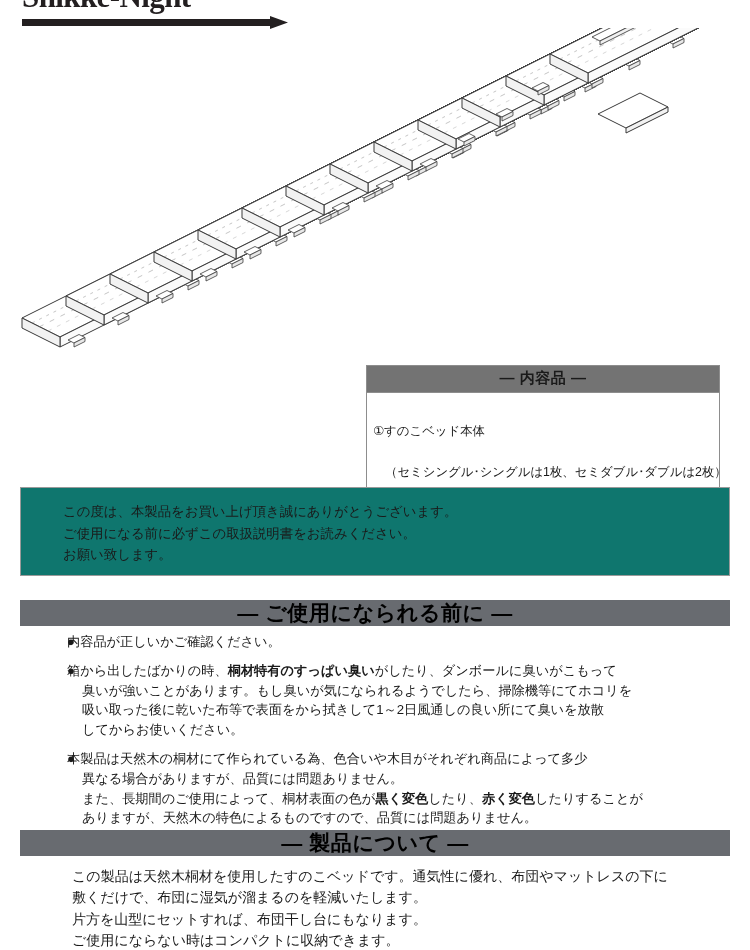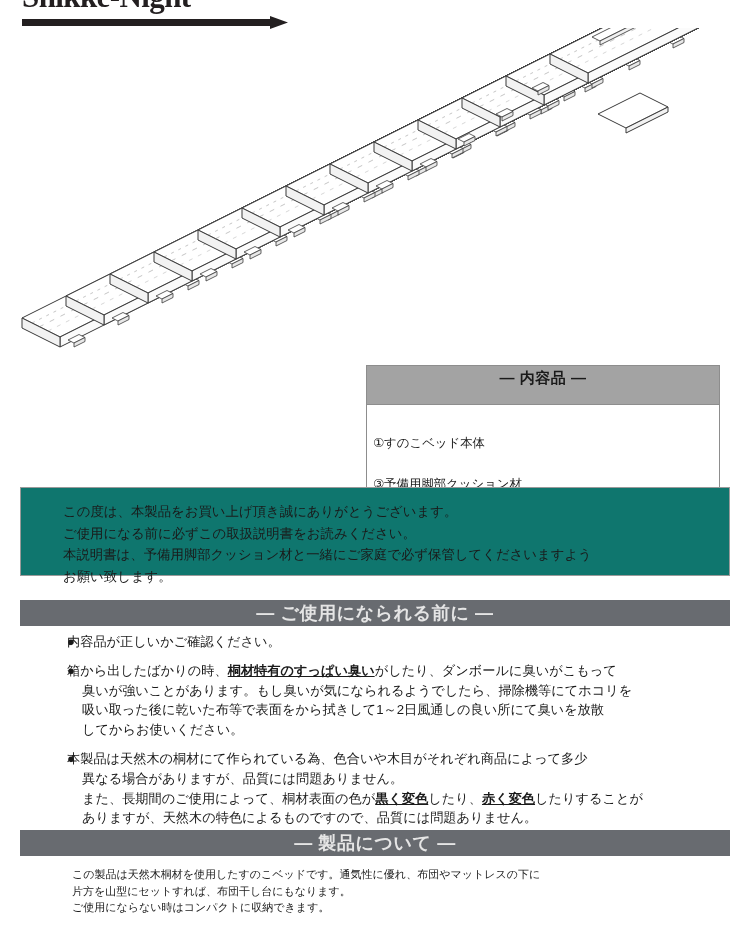--- a/index.html
+++ b/index.html
@@ -58,27 +58,27 @@
   #contents-box {
     position: absolute;
     left: 366px;
     top: 365px;
     width: 354px;
     border: 1px solid #8d8d8d;
     background: #ffffff;
     box-sizing: border-box;
   }
   #contents-box-header {
-    background: #a3a3a3;
+    background: #737373;
     border-bottom: 1px solid #8d8d8d;
     text-align: center;
     font-size: 15px;
     font-weight: bold;
     letter-spacing: 0.5px;
-    padding: 3px 0 16px;
+    padding: 3px 0 4px;
     color: #1a1a1a;
   }
   #contents-box-body {
     padding: 6px 4px 8px 6px;
     font-size: 12.4px;
     line-height: 1.33;
     color: #1a1a1a;
   }
   #contents-box-body .ci-line { white-space: nowrap; margin-top: 24px; }
   #contents-box-body .ci-sub { padding-left: 12px; }
@@ -102,23 +102,23 @@
   }
   #intro-box-text div { white-space: nowrap; }
 
   
   .section-header {
     position: absolute;
     left: 20px;
     width: 710px;
     height: 26px;
     background: #686b70;
-    color: #e5e5e5;
+    color: #000000;
     text-align: center;
-    font-size: 18px;
+    font-size: 21px;
     font-weight: bold;
     letter-spacing: 0.6px;
     line-height: 26px;
     box-sizing: border-box;
   }
   #section-header-before { top: 600px; }
   #section-header-about  { top: 830px; }
 
   
   #before-use-list {
@@ -138,31 +138,31 @@
   .bullet-marker {
     position: absolute;
     left: 47px;
     top: 0;
     font-size: 13.2px;
     line-height: 1.5;
   }
   .bullet-body { display: block; }
   .bullet-body p { margin: 0; white-space: nowrap; }
   .bullet-body p:first-child { text-indent: -15px; }
-  .bullet-body b { font-weight: bold; text-decoration: underline; }
+  .bullet-body b { font-weight: bold; }
 
   
   #about-product-text {
     position: absolute;
     left: 20px;
     top: 866px;
     width: 710px;
     padding-left: 52px;
     box-sizing: border-box;
-    font-size: 11px;
+    font-size: 14px;
     line-height: 1.52;
     color: #1a1a1a;
   }
   #about-product-text p { margin: 0; white-space: nowrap; }
 </style>
 </head>
 <body>
 
 <div id="brand-block">
   <div id="brand-title">Shikke-Night</div>
@@ -357,29 +357,29 @@
       <path d="M598,86 L640,65 L668,79 L626,100 Z" fill="#ffffff" stroke="#3a3a3a" stroke-width="1"></path>
       <path d="M626,100 L668,79 L668,84 L626,105 Z" fill="#f2f2f2" stroke="#3a3a3a" stroke-width="1"></path>
     </g>
   </svg>
 </div>
 
 <div id="contents-box">
   <div id="contents-box-header">― 内容品 ―</div>
   <div id="contents-box-body">
     <div class="ci-line">①すのこベッド本体</div>
+    <div class="ci-line ci-sub">（セミシングル･シングルは1枚、セミダブル･ダブルは2枚）</div>
     <div class="ci-line">③予備用脚部クッション材</div>
   </div>
 </div>
 
 <div id="intro-box">
   <div id="intro-box-text">
     <div>この度は、本製品をお買い上げ頂き誠にありがとうございます。</div>
     <div>ご使用になる前に必ずこの取扱説明書をお読みください。</div>
-    <div>本説明書は、予備用脚部クッション材と一緒にご家庭で必ず保管してくださいますよう</div>
     <div>お願い致します。</div>
   </div>
 </div>
 
 <div class="section-header" id="section-header-before">― ご使用になられる前に ―</div>
 
 <div id="before-use-list">
     <div class="bullet-item">
       <span class="bullet-marker">●</span>
       <span class="bullet-body">
@@ -403,15 +403,16 @@
         <p><span>また、長期間のご使用によって、桐材表面の色が</span><b>黒く変色</b><span>したり、</span><b>赤く変色</b><span>したりすることが</span></p>
         <p><span>ありますが、天然木の特色によるものですので、品質には問題ありません。</span></p>
       </span>
     </div>
   </div>
 
 <div class="section-header" id="section-header-about">― 製品について ―</div>
 
 <div id="about-product-text">
   <p>この製品は天然木桐材を使用したすのこベッドです。通気性に優れ、布団やマットレスの下に</p>
+  <p>敷くだけで、布団に湿気が溜まるのを軽減いたします。</p>
   <p>片方を山型にセットすれば、布団干し台にもなります。</p>
   <p>ご使用にならない時はコンパクトに収納できます。</p>
 </div>
 
 </body></html>

